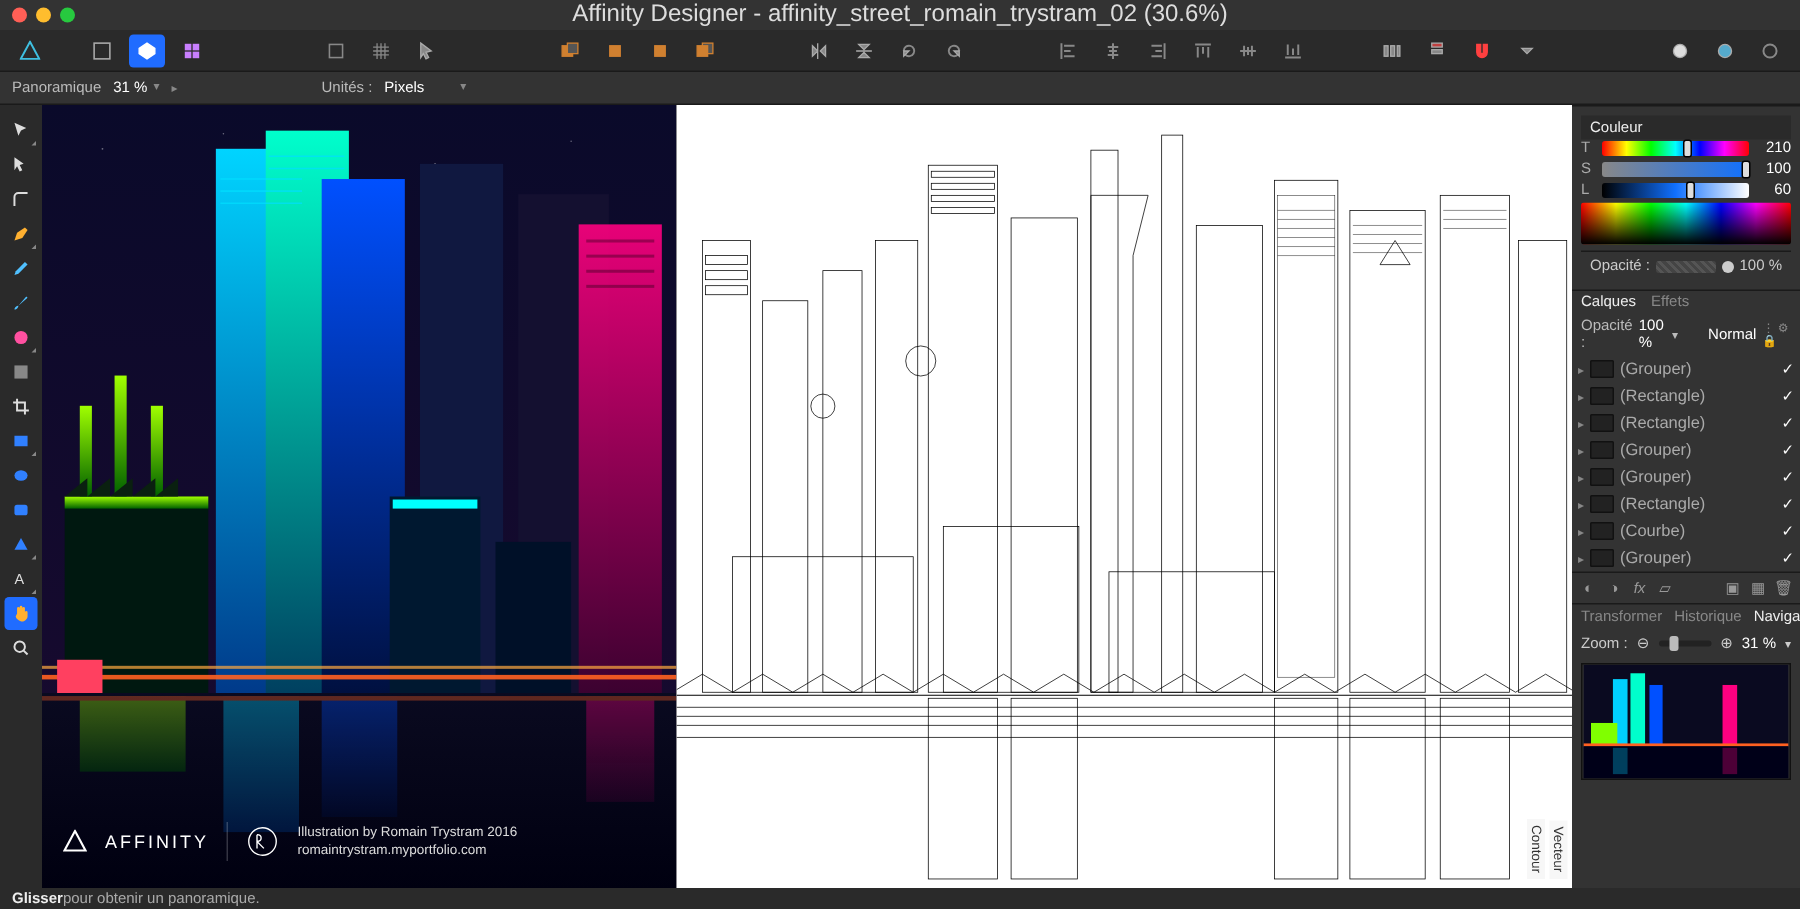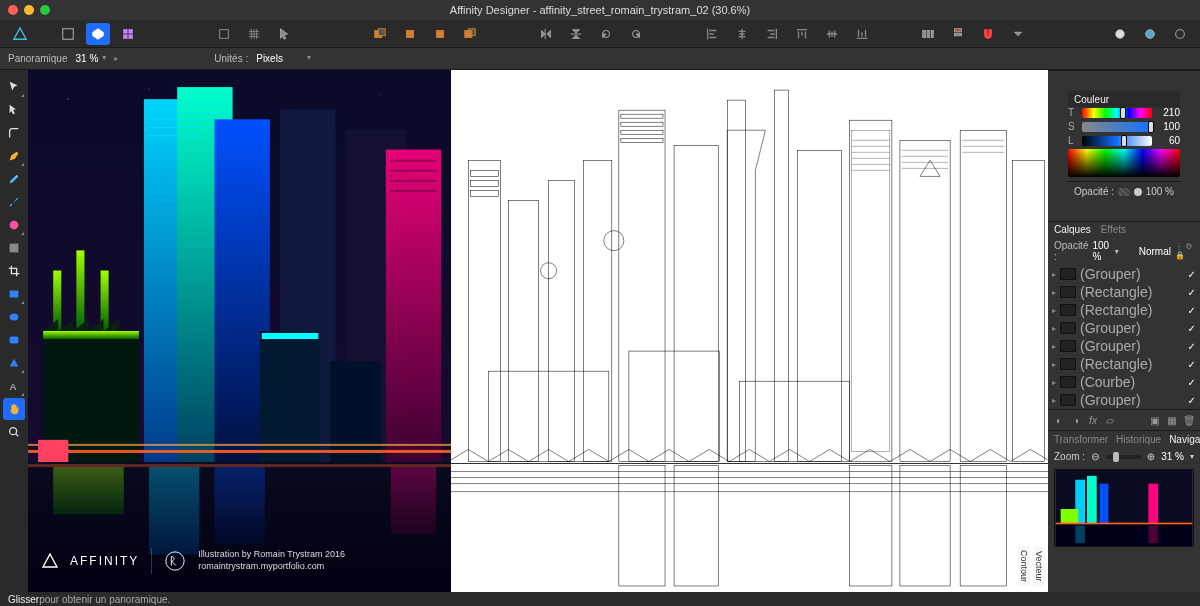--- a/index.html
+++ b/index.html
@@ -3,21 +3,21 @@
 <meta charset="utf-8">
 <style>
 * { margin: 0; padding: 0; box-sizing: border-box; font-family: -apple-system, "Helvetica Neue", Arial, sans-serif; }
 body { background: #2a2a2a; color: #ccc; width: 1200px; height: 606px; overflow: hidden; font-size: 10px; user-select: none; }
 
 
 .title-bar { height: 20px; background: #333; display: flex; align-items: center; position: relative; }
 .traffic { display: flex; gap: 6px; margin-left: 8px; }
 .traffic span { width: 10px; height: 10px; border-radius: 50%; }
 .tl-r { background: #ff5f56; } .tl-y{background:#ffbd2e;} .tl-g{background:#27c93f;}
-.title-bar .title { position:absolute; left:0; right:0; text-align:center; font-size:11px; color:#ddd; }
+.title-bar .title { position:absolute; left:0; right:0; text-align:center; font-size:16px; color:#ddd; }
 
 
 .main-toolbar { height: 28px; background: #2a2a2a; border-bottom:1px solid #1a1a1a; display:flex; align-items:center; padding:0 8px; gap:6px; }
 .tb-btn { width:24px; height:22px; border-radius:3px; display:flex; align-items:center; justify-content:center; color:#aaa; }
 .tb-btn.blue { background:#206cff; color:#fff; }
 .tb-sep { width:12px; }
 .tb-btn svg { width:14px; height:14px; fill:currentColor; stroke:currentColor; }
 
 
 .ctx-toolbar { height:22px; background:#333; border-bottom:1px solid #1a1a1a; display:flex; align-items:center; padding:0 8px; gap:8px; font-size:10px; color:#bbb;}
@@ -44,21 +44,21 @@
 .credits .divider { width:1px; height:26px; background:#fff3;}
 .credits .ill { font-size:9px; color:#ddd; line-height:1.3;}
 .credits .rlogo { width:22px; height:22px; }
 
 .vtxt { position:absolute; right:3px; bottom:6px; writing-mode:vertical-rl; font-size:9px; color:#333; background:#f5f5f5cc; padding:4px 1px;}
 
 .right-panels { width:152px; background:#333; display:flex; flex-direction:column; font-size:10px; }
 .panel-head { height:16px; background:#2a2a2a; color:#bbb; display:flex; align-items:center; padding:0 6px; gap:12px; }
 .panel-head span { color:#888; } .panel-head .act { color:#eee; }
 .panel { border-top:1px solid #1a1a1a; }
-.colour-panel { padding:20px; }
+.colour-panel { padding:6px; }
 .swatch-row { display:flex; align-items:center; gap:6px; margin-bottom:6px; }
 .bigswatch { width:24px; height:24px; border-radius:50%; background:conic-gradient(#1070ff 0 50%, #000 50% 100%); border:1px solid #111; position:relative;}
 .miniswatch { width:6px; height:6px; border-radius:50%; background:#f22; }
 .mode-dd { margin-left:auto; background:#2a2a2a; padding:1px 14px 1px 6px; border-radius:2px; }
 .slider-row { display:flex; align-items:center; gap:4px; margin-bottom:3px; }
 .slider-row label { width:10px; color:#aaa; }
 .slider { flex:1; height:10px; border-radius:2px; position:relative; }
 .slider .knob { position:absolute; top:-1px; width:6px; height:12px; background:#ddd; border:1px solid #000; border-radius:2px; transform:translateX(-50%);}
 .slider.t { background:linear-gradient(90deg,#f00,#ff0,#0f0,#0ff,#00f,#f0f,#f00); }
 .slider.s { background:linear-gradient(90deg,#888,#1070ff); }
@@ -68,33 +68,33 @@
 .opacity-row { display:flex; align-items:center; gap:4px; padding:4px 6px; font-size:10px; border-top:1px solid #1a1a1a; margin-top:4px;}
 .opacity-row .noise { flex:1; height:8px; background:repeating-linear-gradient(45deg,#444 0 2px,#555 2px 4px); border-radius:2px;}
 .opacity-row .o-knob { width:8px; height:8px; background:#ccc; border-radius:50%;}
 .layers-head { display:flex; gap:10px; padding:2px 6px; color:#888; }
 .layers-head .act { color:#eee; }
 .layers-opts { display:flex; align-items:center; gap:4px; padding:3px 6px; color:#bbb;}
 .layers { flex:1; overflow:hidden;}
 .layer { display:flex; align-items:center; height:18px; padding:0 4px; gap:4px; color:#bbb;}
 .layer .disc { color:#888; font-size:8px;}
 .layer .thumb { width:16px; height:12px; background:#222; border:1px solid #111; border-radius:1px; }
-.layer .nm { flex:1; font-size:14px; color:#aaa; overflow:hidden; white-space:nowrap;}
+.layer .nm { flex:1; font-size:11px; color:#aaa; overflow:hidden; white-space:nowrap;}
 .layer .chk { color:#fff; }
 .layer-toolbar { display:flex; gap:3px; padding:3px 4px; border-top:1px solid #1a1a1a;}
 .layer-toolbar .ib { width:14px; height:14px; display:flex; align-items:center; justify-content:center; color:#999; font-size:10px;}
 .nav-head { display:flex; gap:8px; padding:3px 6px; color:#888; }
 .nav-head .act { color:#eee; }
 .zoom-row { display:flex; align-items:center; gap:6px; padding:3px 6px; }
 .zoom-row .zs { flex:1; height:4px; background:#222; border-radius:2px; position:relative;}
 .zoom-row .zk { position:absolute; top:-3px; left:22%; width:6px; height:10px; background:#bbb; border-radius:2px;}
 .nav-preview { height:78px; margin:4px 6px 6px; border:1px solid #111; position:relative; overflow:hidden;}
 
 .status { height:14px; background:#2a2a2a; color:#aaa; font-size:10px; display:flex; align-items:center; padding:0 8px;}
-.status b { color:#eee; font-weight:400; }
+.status b { color:#eee; font-weight:700; }
 </style>
 </head>
 <body>
 
 <div class="title-bar">
   <div class="traffic">
     <span class="tl-r"></span>
     <span class="tl-y"></span>
     <span class="tl-g"></span>
   </div>

